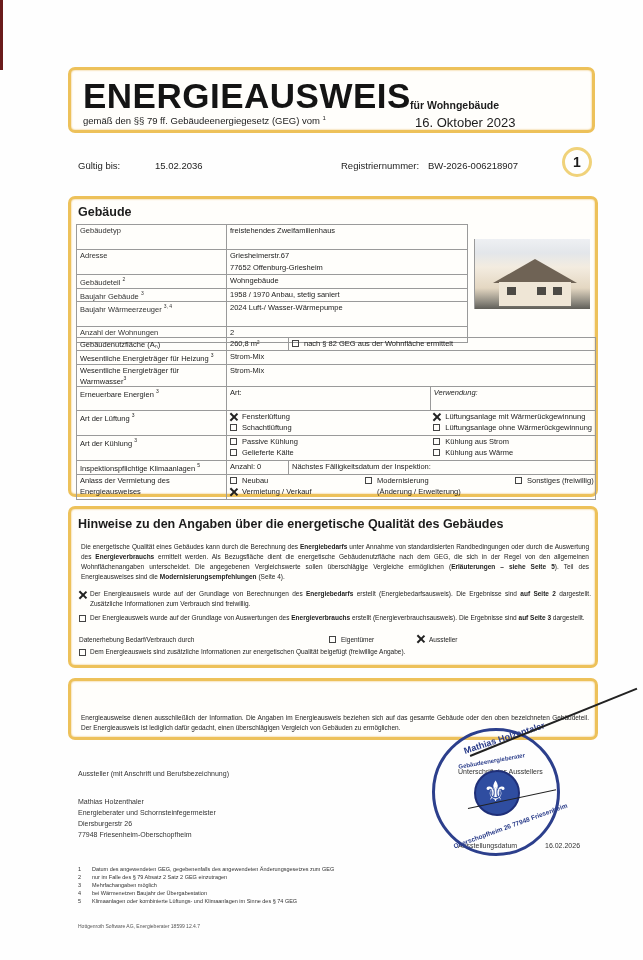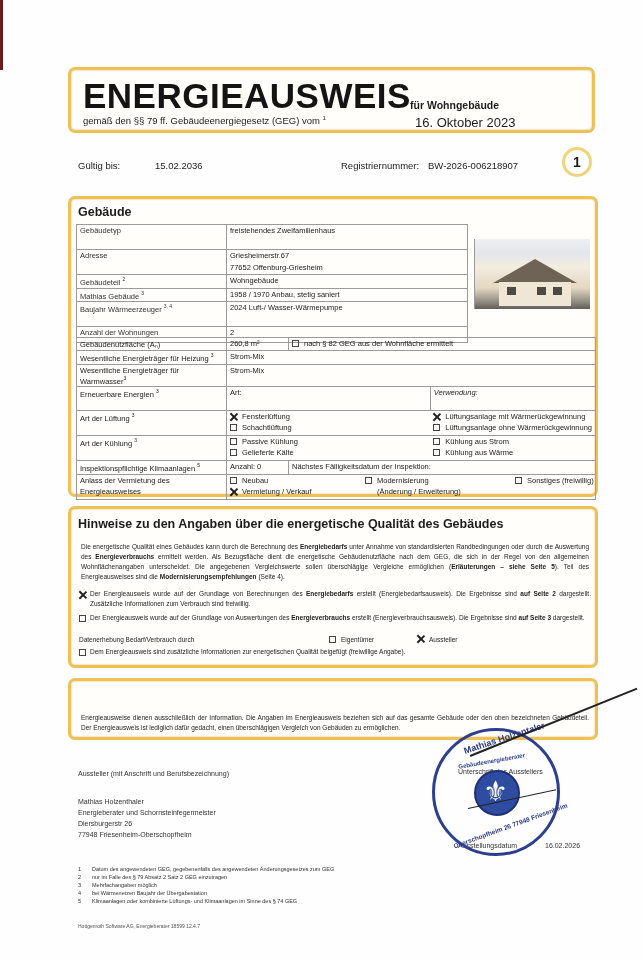--- a/index.html
+++ b/index.html
@@ -110,21 +110,21 @@
       <td>
             <div>Griesheimerstr.67</div>
             <div style="margin-top:3px;">77652 Offenburg-Griesheim</div>
           </td>
     </tr>
     <tr style="height:12px;">
       <td class="lbl"><span>Gebäudeteil</span> <sup>2</sup></td>
       <td>Wohngebäude</td>
     </tr>
     <tr style="height:12px;">
-      <td class="lbl"><span>Mathias Gebäude</span> <sup>3</sup></td>
+      <td class="lbl"><span>Baujahr Gebäude</span> <sup>3</sup></td>
       <td>1958  / 1970 Anbau, stetig saniert</td>
     </tr>
     <tr style="height:25px;">
       <td class="lbl"><span>Baujahr Wärmeerzeuger</span> <sup>3, 4</sup></td>
       <td>2024 Luft-/ Wasser-Wärmepumpe</td>
     </tr>
     <tr style="height:16px;margin-left:46px;">
       <td class="lbl"><span>Anzahl der Wohnungen</span></td>
       <td>2</td>
     </tr>

